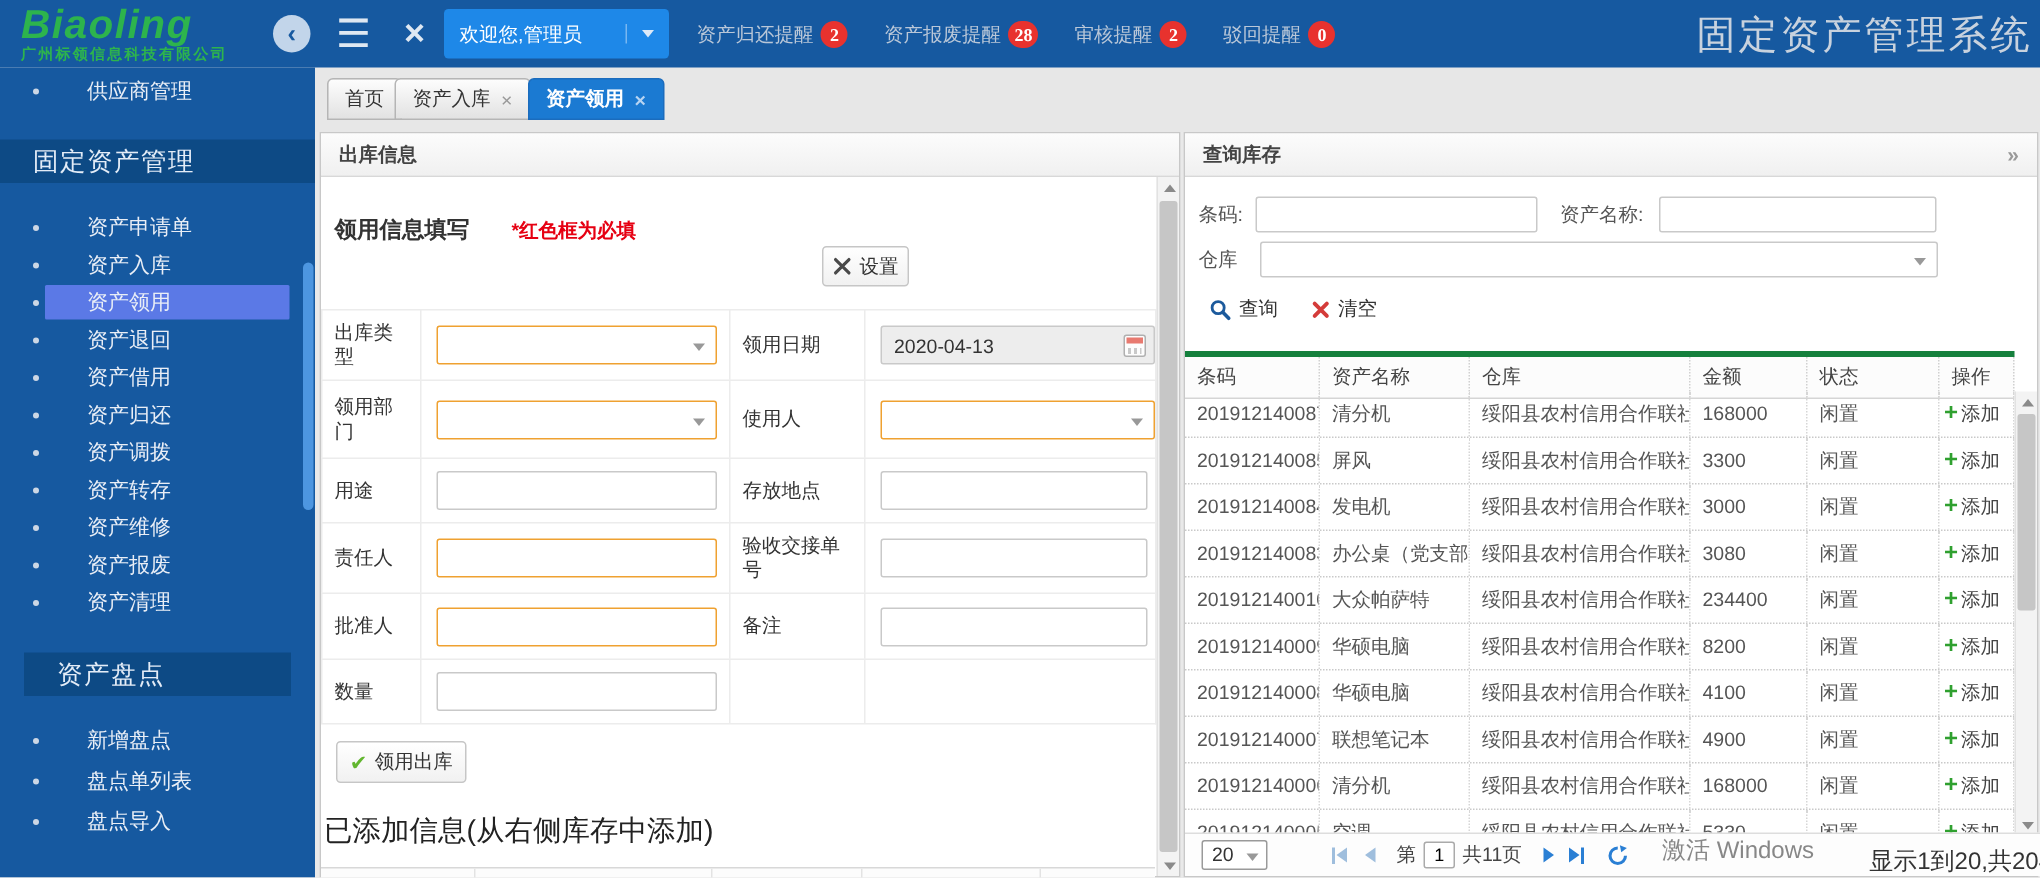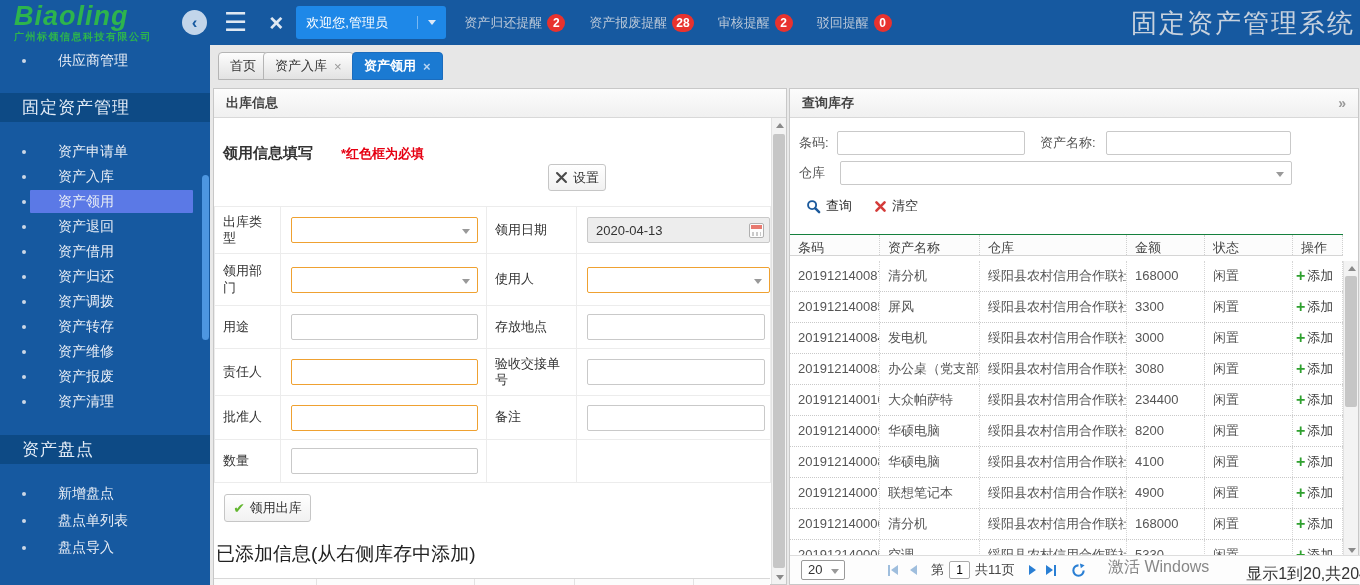--- a/index.html
+++ b/index.html
@@ -11,31 +11,31 @@
   .topbar { position:absolute; left:0; top:0; width:1360px; height:45px; background:#1659a0; display:flex; align-items:center; z-index:5; }
   .logo { width:182px; padding-left:14px; line-height:1; }
   .logo-text { font-size:27px; font-weight:bold; font-style:italic; color:#2db44d; letter-spacing:1px; }
   .logo-sub { font-size:10px; color:#2db44d; letter-spacing:1.5px; margin-top:2px; font-weight:bold; }
   .collapse-btn { width:25px; height:25px; border-radius:50%; background:rgba(225,235,247,.85); color:#1659a0; display:flex; align-items:center; justify-content:center; font-size:17px; font-weight:bold; margin-right:17px; cursor:pointer; }
   .menu-icon { color:#dfe8f2; font-size:26px; margin-right:22px; cursor:pointer; line-height:45px; }
   .close-icon { color:#dfe8f2; font-size:24px; font-weight:bold; margin-right:13px; cursor:pointer; }
   .welcome-btn { background:#1e88e8; color:#fff; height:33px; border-radius:3px; display:flex; align-items:center; padding:0 10px; width:150px; justify-content:space-between; margin-right:18px; cursor:pointer; font-size:13px; }
   .welcome-caret { border-left:1px solid rgba(255,255,255,.4); padding:4px 0 4px 10px; display:flex; align-items:center; }
   .tri-down-w { width:0; height:0; border-left:4px solid transparent; border-right:4px solid transparent; border-top:5px solid #dce9f8; }
-  .notifs { display:flex; align-items:flex-start; }
+  .notifs { display:flex; align-items:flex-start;font-family:Liberation Serif, serif; }
   .notif { display:flex; align-items:center; color:#b9c7d8; margin-right:24px; white-space:nowrap; cursor:pointer; }
   .badge { background:#e8322e; color:#fff; border-radius:9px; min-width:18px; height:18px; line-height:18px; text-align:center; font-size:12px; margin-left:5px; padding:0 4px; font-weight:bold; }
   .sys-title { position:absolute; right:5px; top:6px; font-size:26px; color:#c8d2de; letter-spacing:2px; }
 
   
   .sidebar { position:absolute; left:0; top:45px; width:210px; height:540px; background:#1659a0; z-index:4; }
   .side-group.g0 { margin-top:3px; }
   .side-header { height:29px; background:#0d4a85; color:#e3ecf7; font-size:17px; display:flex; align-items:center; padding-left:22px; letter-spacing:1px; }
   .side-group.g1 .side-header { margin:20px 0 17px; }
-  .side-group.g2 .side-header { margin:21px 0 16px; }
+  .side-group.g2 .side-header { margin:21px 16px 16px; }
   .side-item { height:25px; display:flex; align-items:center; color:#e9eef6; position:relative; font-size:14px; cursor:pointer; }
   .side-group.g2 .side-item { height:27px; }
   .side-item .hl { display:none; position:absolute; left:30px; width:163px; top:1px; bottom:1px; background:#5b79e6; border-radius:1px; }
   .side-item.active .hl { display:block; }
   .side-item .bullet { position:absolute; left:22px; width:4px; height:4px; border-radius:50%; background:#ccd7e5; }
   .side-item .lbl { margin-left:58px; position:relative; }
   .side-scroll { position:absolute; left:202px; top:130px; width:7px; height:165px; background:#4d96e0; border-radius:4px; }
 
   
   .tabbar { position:absolute; left:210px; top:45px; width:1150px; height:43px; background:#e7e7e7; }
@@ -92,21 +92,21 @@
   
   .panel-right { left:789px; width:570px; height:497px; }
   .chevrons { color:#999; font-size:14px; font-weight:bold; cursor:pointer; }
   .search-area { position:absolute; left:0; top:29px; right:0; height:116px; }
   .s-label { position:absolute; color:#555; line-height:24px; white-space:nowrap; }
   .s-input { position:absolute; height:24px; border:1px solid #c9c9c9; border-radius:2px; background:#fff; font-family:inherit; font-size:13px; padding:0 6px; color:#333; }
   .wh-select { position:absolute; left:50px; top:43px; width:452px; height:24px; border:1px solid #c9c9c9; border-radius:2px; background:#fff; cursor:pointer; }
   .wh-select .caret { top:10px; }
   .s-btns { position:absolute; left:16px; top:79px; display:flex; gap:22px; }
   .link-btn { display:flex; align-items:center; gap:5px; cursor:pointer; color:#333; }
-  .inv-head { position:absolute; left:0; top:145px; width:553px; height:22px; display:grid; grid-template-columns:90px 100px 147px 78px 88px 50px; background:#fcfcfc; border-top:1px solid #15803d; border-bottom:1px solid #d5d5d5; }
+  .inv-head { position:absolute; left:0; top:145px; width:553px; height:32px; display:grid; grid-template-columns:90px 100px 147px 78px 88px 50px; background:#fcfcfc; border-top:4px solid #15803d; border-bottom:1px solid #d5d5d5; }
   .inv-head .th { line-height:26px; padding-left:8px; border-right:1px dotted #d0d0d0; color:#444; overflow:hidden; white-space:nowrap; }
   .inv-rows { position:absolute; left:0; top:172px; width:553px; height:296px; overflow:hidden; }
   .inv-row { display:grid; grid-template-columns:90px 100px 147px 78px 88px 50px; height:31px; border-bottom:1px dotted #c9c9c9; cursor:default; }
   .inv-row > div { line-height:30px; padding-left:8px; border-right:1px dotted #d6d6d6; overflow:hidden; white-space:nowrap; color:#555; }
   .inv-row .c-op { padding-left:3px; display:flex; align-items:center; gap:2px; cursor:pointer; color:#444; }
   .plus-icon { color:#2fa02f; font-weight:900; font-size:16px; line-height:1; }
 
   
   .pagination { position:absolute; left:0; bottom:0; width:612px; height:29px; border-top:1px solid #ddd; background:#fdfdfd; display:flex; align-items:center; }
   .pg-select { position:relative; margin-left:11px; width:44px; height:20px; border:1px solid #9a9a9a; border-radius:2px; background:#fff; line-height:18px; padding-left:6px; cursor:pointer; }

